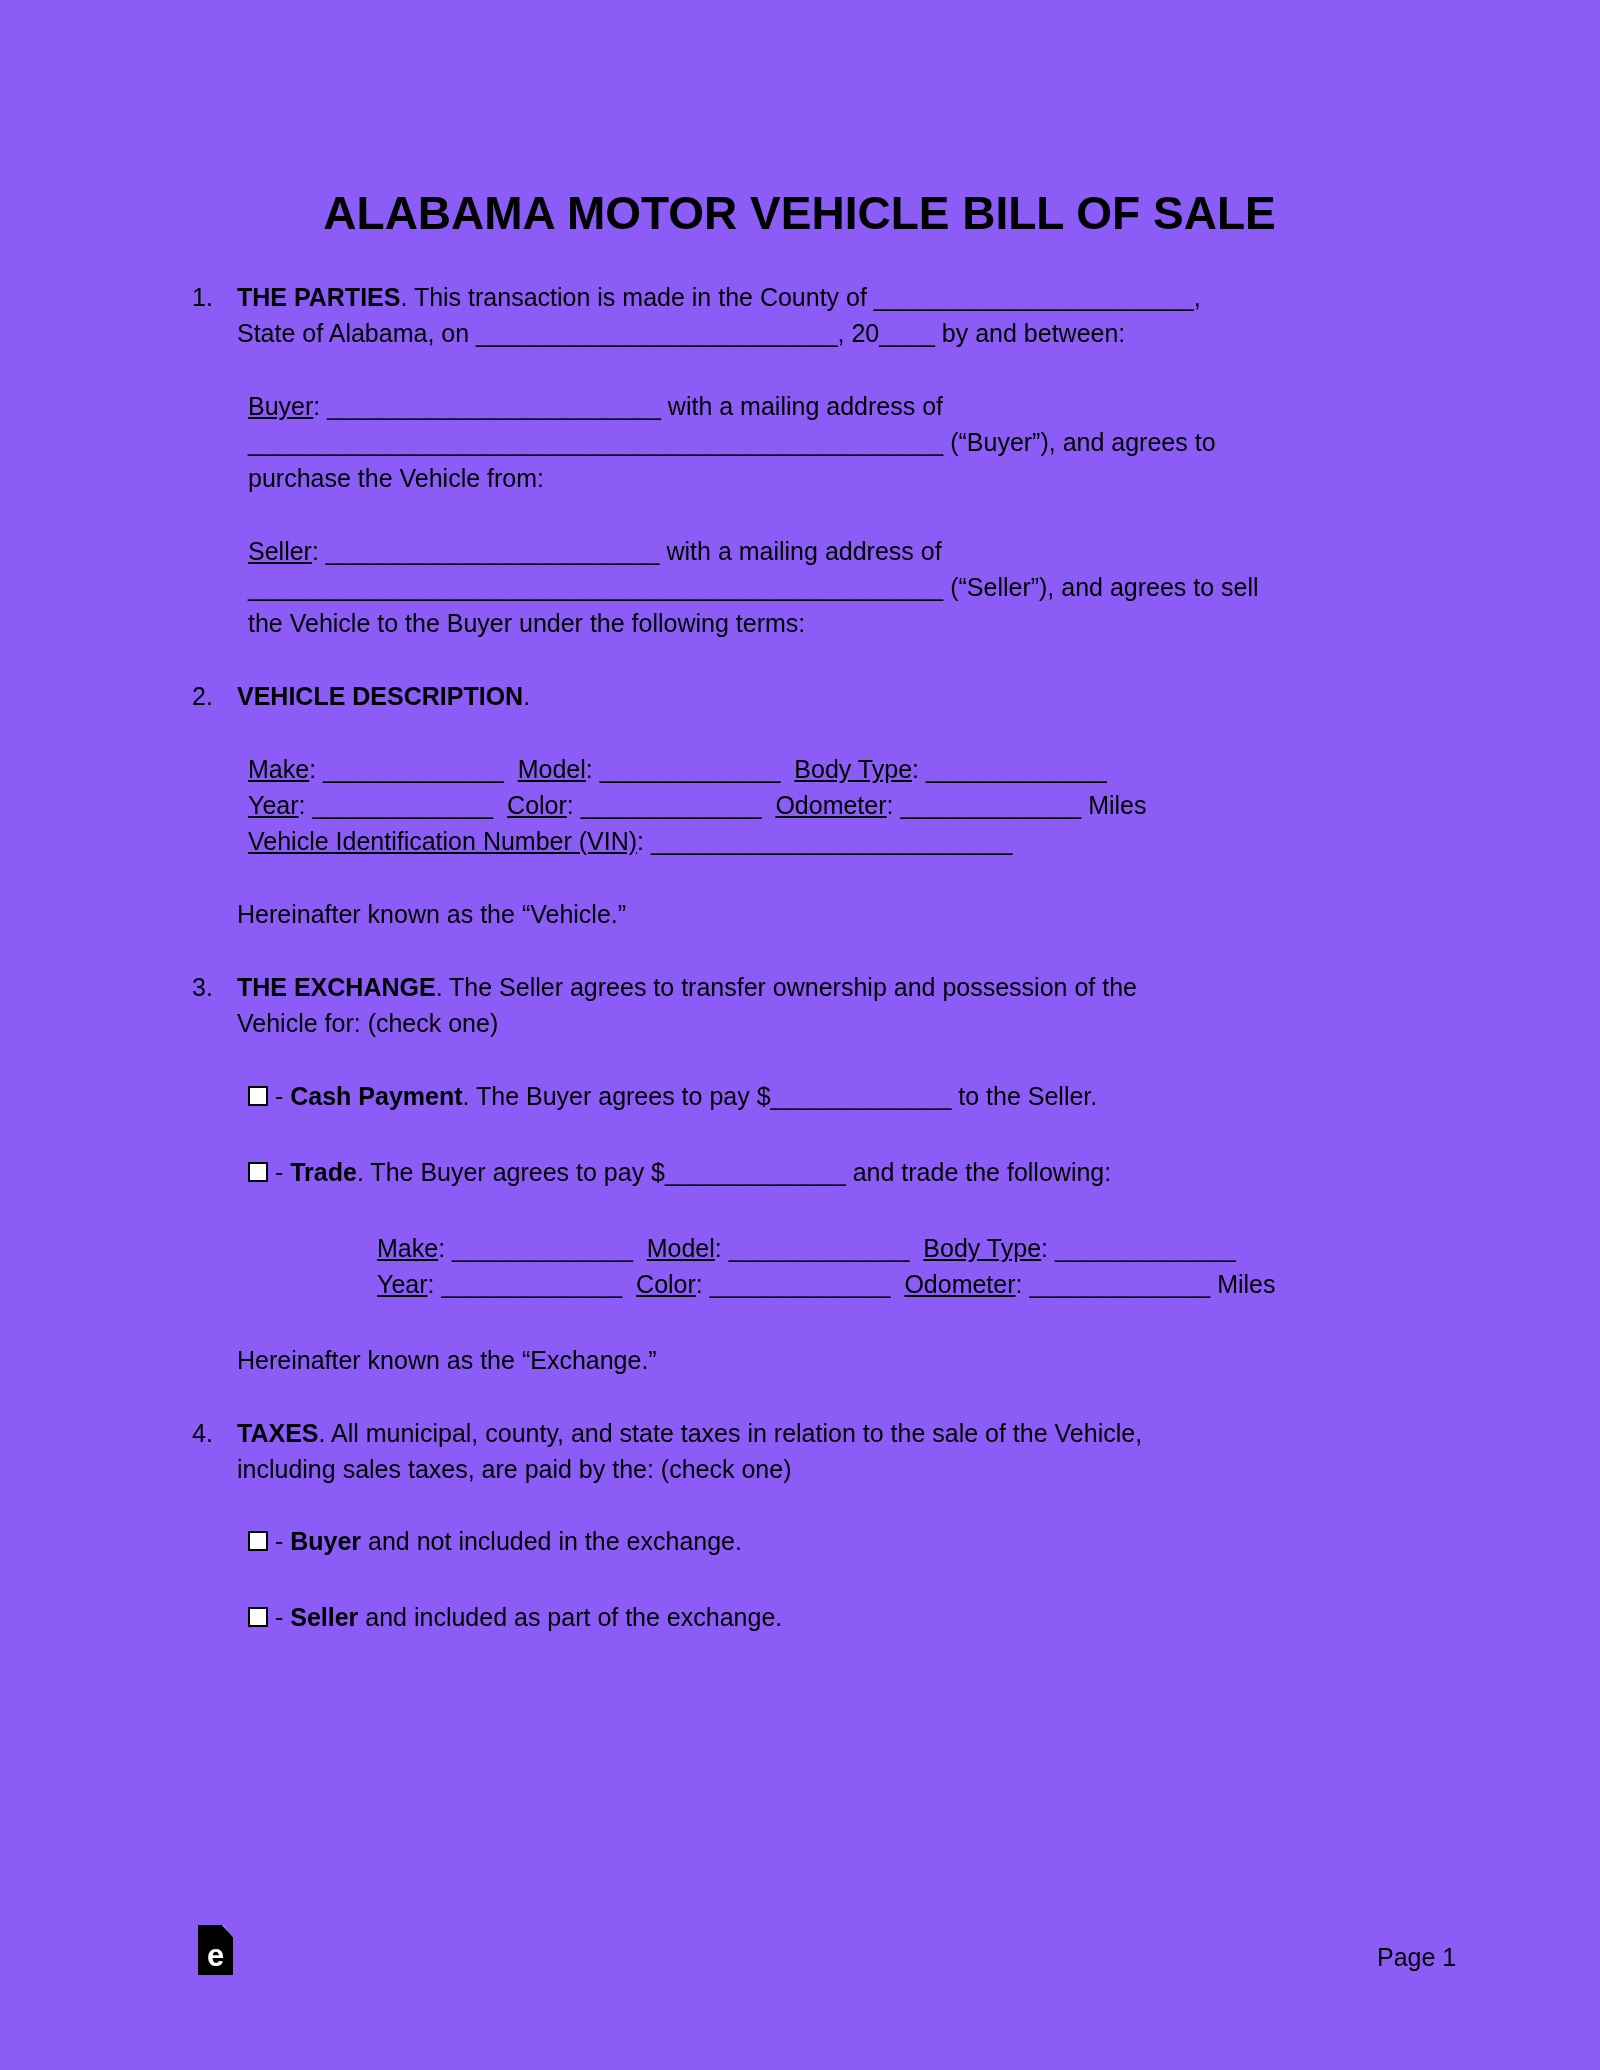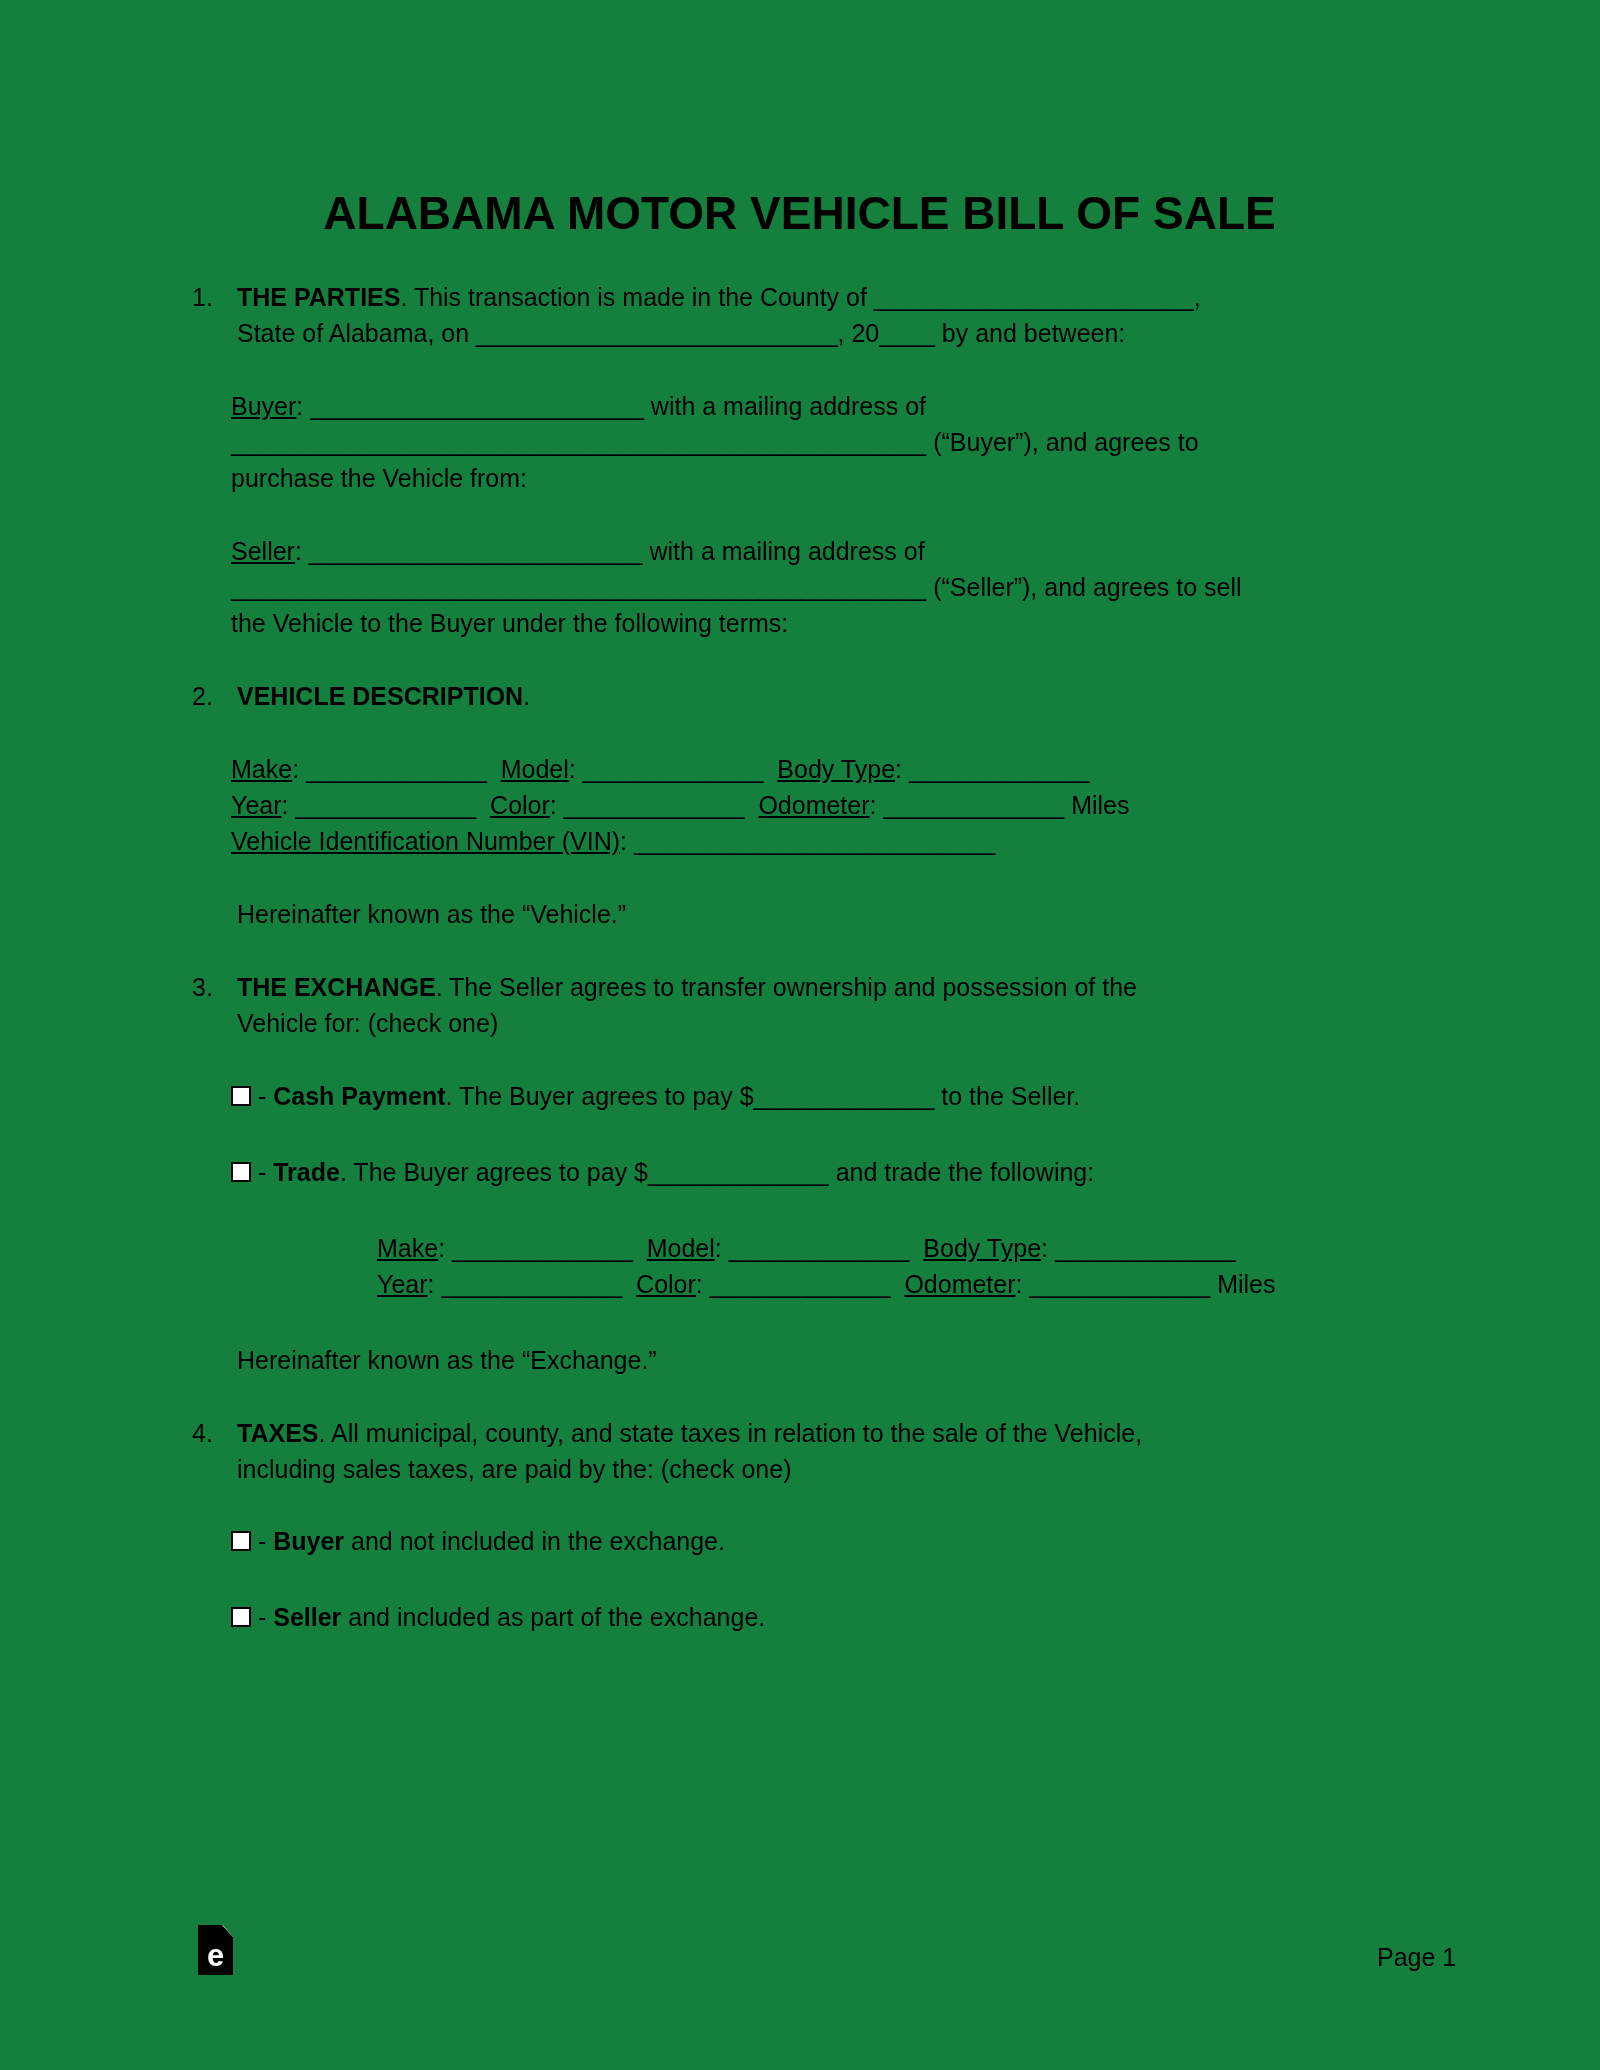--- a/index.html
+++ b/index.html
@@ -1,38 +1,38 @@
 <!DOCTYPE html>
 <html><head>
 <meta charset="utf-8">
 <style>
   html,body{margin:0;padding:0;background:#ffffff;}
   .page{
     position:relative;
     width:1600px;height:2070px;
-    background:#15803d;color:#000;
+    background:#8b5cf6;color:#000;
     font-family:"Liberation Sans", sans-serif;
     font-size:25px;line-height:36px;
     overflow:hidden;
   }
   .content{
     position:absolute;left:192px;top:188px;width:1215px;
   }
   .title{
     margin:0 0 41px 0;
     font-size:46px;line-height:50px;font-weight:bold;
     text-align:center;white-space:pre;
   }
   .para{margin:0 0 37px 0;}
   .mb36{margin-bottom:36px;}
   .mb40{margin-bottom:40px;}
   .mb45{}
   .sec{position:relative;padding-left:45px;}
   .sec .num{position:absolute;left:0;top:0;}
-  .sub{margin-left:39px;}
+  .sub{margin-left:56px;}
   .sub3{margin-left:185px;}
   .lvl1{margin-left:45px;}
   .line{white-space:pre;}
   .b{font-weight:bold;}
   .u{text-decoration:underline;}
   .cb{
     display:inline-block;box-sizing:border-box;
     width:20px;height:20px;border:2.5px solid #000;background:#fff;
     position:relative;top:1px;
   }

